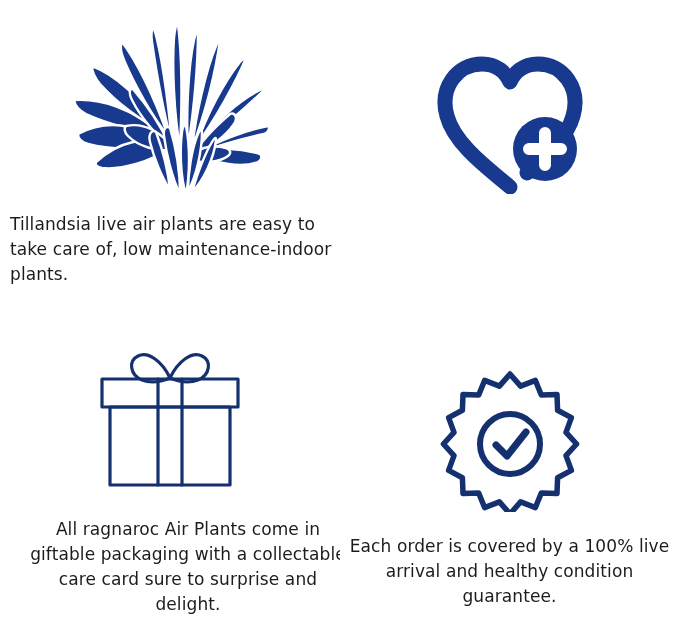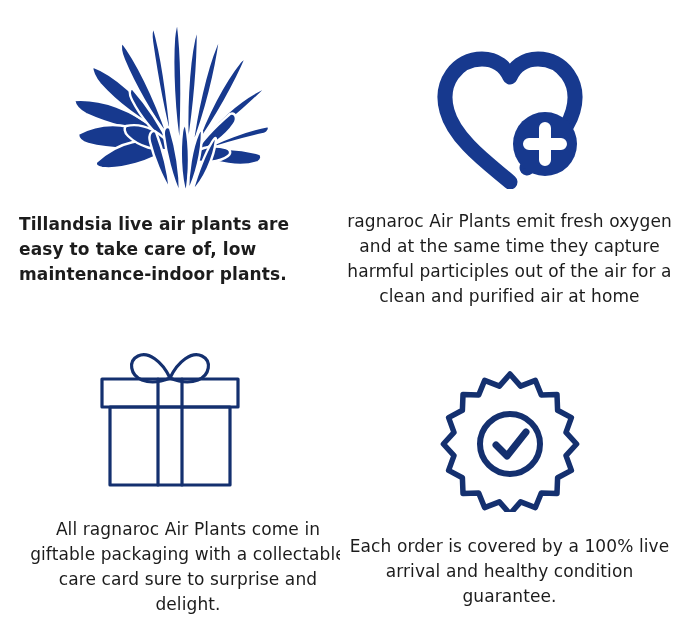--- a/index.html
+++ b/index.html
@@ -46,23 +46,22 @@
     font-size: 17px;
     line-height: 25px;
     letter-spacing: 0.1px;
     color: #1c1c1c;
     box-sizing: border-box;
   }
 
   
   .cell-plant .icon-area { height: 190px; padding-top: 8px; }
   .cell-plant .caption {
-    padding: 14px 6px 0 19px;
+    padding: 14px 6px 0 10px;
     text-align: left;
-    font-weight: bold;
   }
 
   
   .cell-heart .icon-area { height: 180px; padding-top: 14px; }
   .cell-heart .caption { padding: 20px 2px 0 2px; }
 
   
   .cell-gift .icon-area { height: 196px; padding-top: 32px; }
   .cell-gift .caption { padding: 22px 10px 0 10px; margin-left: 36px; }
 
@@ -126,21 +125,20 @@
                    C 4 34 22 10 47 10
                    C 62 10 71 19 75 28
                    C 79 19 88 10 103 10
                    C 128 10 146 34 138 62
                    C 132 84 110 104 92 119" fill="none" stroke="#17398E" stroke-width="15" stroke-linecap="round" stroke-linejoin="round"></path>
           <circle cx="110" cy="95" r="32" fill="#17398E"></circle>
           <path d="M110 79 L110 111 M94 95 L126 95" stroke="#ffffff" stroke-width="12" stroke-linecap="round"></path>
         </svg>
       </span>
     </div>
-    <div class="caption">ragnaroc Air Plants emit fresh oxygen and at the same time they capture harmful participles out of the air for a clean and purified air at home</div>
   </div>
 
   <div class="feature-cell cell-gift">
     <div class="icon-area">
       <span>
         <svg class="icon-svg" width="160" height="150" viewBox="0 0 160 150" aria-hidden="true">
           <g fill="none" stroke="#14306F" stroke-width="3.2" stroke-linejoin="round" stroke-linecap="round">
 
             <path d="M80 33
                      C 72 16 58 6 48 11

